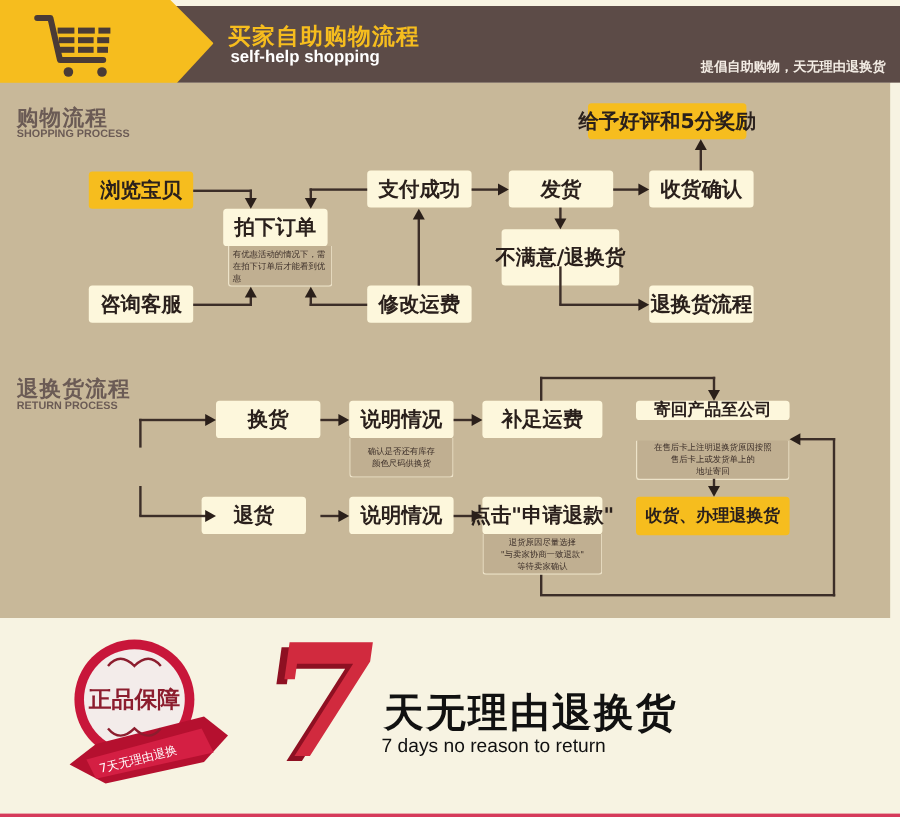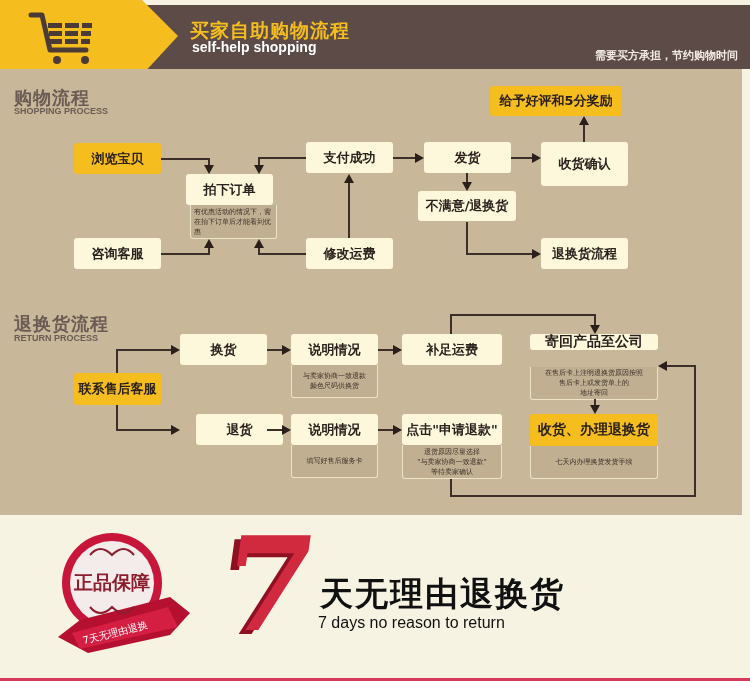--- a/index.html
+++ b/index.html
@@ -14,21 +14,21 @@
   .header-sub { position: absolute; left: 192px; top: 39px; font-size: 14px; font-weight: bold; color: #ffffff; font-family: "Liberation Sans", sans-serif; }
   .header-slogan { position: absolute; right: 12px; top: 48px; font-size: 11px; font-weight: bold; color: #f3ece4; }
 
   .main-bg { position: absolute; left: 0; top: 69px; width: 742px; height: 446px; background: #c8b899; }
   .right-edge { position: absolute; left: 742px; top: 69px; width: 8px; height: 446px; background: #f7f3e2; }
 
   .sec-title { position: absolute; font-size: 18px; color: #6b5b55; font-weight: bold; letter-spacing: 1px; }
   .sec-sub { position: absolute; font-size: 9px; color: #6b5b55; font-weight: bold; font-family: "Liberation Sans", sans-serif; }
 
   .box { position: absolute; background: #fdf7dc; border-radius: 3px; display: flex; align-items: center; justify-content: center;
-         font-size: 13px; color: #2a201c; font-weight: bold; white-space: nowrap; }
+         font-size: 17px; color: #2a201c; font-weight: bold; white-space: nowrap; }
   .box.yellow { background: #f6bd1e; }
   .note { position: absolute; background: #c0af91; border: 1px solid #ede3c9; border-top: none; border-radius: 0 0 3px 3px;
           font-size: 7px; color: #3b2e28; text-align: center; line-height: 10px; display: flex; flex-direction: column; justify-content: center; padding: 16px 3px; }
   .note.left { text-align: left; }
 
   .line { position: absolute; background: #3c2e28; }
   .ah { position: absolute; width: 0; height: 0; }
   .ah.r { border-top: 5px solid transparent; border-bottom: 5px solid transparent; border-left: 9px solid #2a1f1a; }
   .ah.l { border-top: 5px solid transparent; border-bottom: 5px solid transparent; border-right: 9px solid #2a1f1a; }
   .ah.d { border-left: 5px solid transparent; border-right: 5px solid transparent; border-top: 9px solid #2a1f1a; }
@@ -54,37 +54,37 @@
       <rect x="37" y="21" width="13" height="5" fill="#4a3b36"></rect>
       <rect x="53" y="21" width="10" height="5" fill="#4a3b36"></rect>
     <rect x="22" y="29" width="12" height="5" fill="#4a3b36"></rect>
       <rect x="37" y="29" width="13" height="5" fill="#4a3b36"></rect>
       <rect x="53" y="29" width="9" height="5" fill="#4a3b36"></rect>
     <circle cx="29" cy="50" r="4" fill="#4a3b36"></circle>
       <circle cx="57" cy="50" r="4" fill="#4a3b36"></circle>
   </svg>
   <div class="header-title">买家自助购物流程</div>
   <div class="header-sub">self-help shopping</div>
-  <div class="header-slogan">需要买方承担，节约购物时间</div>
+  <div class="header-slogan">提倡自助购物，天无理由退换货</div>
 
   <div class="main-bg"></div>
   <div class="right-edge"></div>
 
   <div class="sec-title" style="left:14px;top:86px">购物流程</div>
   <div class="sec-sub" style="left:14px;top:106px">SHOPPING PROCESS</div>
 
   <div class="box yellow" style="left:74px;top:143px;width:87px;height:31px">浏览宝贝</div>
   <div class="box" style="left:74px;top:238px;width:87px;height:31px">咨询客服</div>
   <div class="box" style="left:186px;top:174px;width:87px;height:31px">拍下订单</div>
   <div class="note left" style="left:190px;top:205px;width:87px;height:34px">有优惠活动的情况下，需在拍下订单后才能看到优惠</div>
   <div class="box" style="left:306px;top:142px;width:87px;height:31px">支付成功</div>
   <div class="box" style="left:306px;top:238px;width:87px;height:31px">修改运费</div>
   <div class="box" style="left:424px;top:142px;width:87px;height:31px">发货</div>
-  <div class="box" style="left:418px;top:191px;width:98px;height:30px">不满意/退换货</div>
-  <div class="box" style="left:541px;top:142px;width:87px;height:44px">收货确认</div>
+  <div class="box" style="left:418px;top:191px;width:98px;height:47px">不满意/退换货</div>
+  <div class="box" style="left:541px;top:142px;width:87px;height:31px">收货确认</div>
   <div class="box yellow" style="left:490px;top:86px;width:132px;height:30px">给予好评和5分奖励</div>
   <div class="box" style="left:541px;top:238px;width:87px;height:31px">退换货流程</div>
 
   <div class="line" style="left:161px;top:158px;width:49px;height:2px"></div>
   <div class="line" style="left:208px;top:158px;width:2px;height:8px"></div>
   <div class="ah d" style="left:204px;top:165px"></div>
   <div class="line" style="left:161px;top:253px;width:49px;height:2px"></div>
   <div class="line" style="left:208px;top:247px;width:2px;height:8px"></div>
   <div class="ah u" style="left:204px;top:239px"></div>
   <div class="line" style="left:258px;top:157px;width:48px;height:2px"></div>
@@ -103,52 +103,45 @@
   <div class="ah d" style="left:462px;top:182px"></div>
   <div class="line" style="left:466px;top:222px;width:2px;height:32px"></div>
   <div class="line" style="left:466px;top:253px;width:67px;height:2px"></div>
   <div class="ah r" style="left:532px;top:249px"></div>
   <div class="line" style="left:583px;top:124px;width:2px;height:18px"></div>
   <div class="ah u" style="left:579px;top:116px"></div>
 
   <div class="sec-title" style="left:14px;top:312px">退换货流程</div>
   <div class="sec-sub" style="left:14px;top:333px">RETURN PROCESS</div>
 
-  <div class="box yellow" style="left:74px;top:373px;width:87px;height:32px">联系售后客服</div>
   <div class="box" style="left:180px;top:334px;width:87px;height:31px">换货</div>
-  <div class="box" style="left:196px;top:414px;width:87px;height:31px">退货</div>
+  <div class="box" style="left:168px;top:414px;width:87px;height:31px">退货</div>
 
   <div class="box" style="left:291px;top:334px;width:87px;height:31px">说明情况</div>
   <div class="note" style="left:291px;top:365px;width:87px;height:32px">
-    <span>与卖家协商一致退款</span>
+    <span>确认是否还有库存</span>
     <span>颜色尺码供换货</span>
   </div>
   <div class="box" style="left:291px;top:414px;width:87px;height:31px">说明情况</div>
-  <div class="note" style="left:291px;top:445px;width:87px;height:32px">
-    <span>填写好售后服务卡</span>
-  </div>
 
   <div class="box" style="left:402px;top:334px;width:100px;height:31px">补足运费</div>
   <div class="box" style="left:402px;top:414px;width:100px;height:31px">点击"申请退款"</div>
   <div class="note" style="left:402px;top:445px;width:100px;height:34px">
     <span>退货原因尽量选择</span>
     <span>"与卖家协商一致退款"</span>
     <span>等待卖家确认</span>
   </div>
 
   <div class="box" style="left:530px;top:334px;width:128px;height:16px;font-size:14px">寄回产品至公司</div>
   <div class="note" style="left:530px;top:367px;width:128px;height:32px">
     <span>在售后卡上注明退换货原因按照</span>
     <span>售后卡上或发货单上的</span>
     <span>地址寄回</span>
   </div>
   <div class="box yellow" style="left:530px;top:414px;width:128px;height:32px;font-size:14px">收货、办理退换货</div>
-  <div class="note" style="left:530px;top:446px;width:128px;height:32px">
-    <span>七天内办理换货发货手续</span>
-  </div>
 
   <div class="line" style="left:116px;top:349px;width:2px;height:24px"></div>
   <div class="line" style="left:116px;top:349px;width:56px;height:2px"></div>
   <div class="ah r" style="left:171px;top:345px"></div>
   <div class="line" style="left:116px;top:405px;width:2px;height:25px"></div>
   <div class="line" style="left:116px;top:429px;width:56px;height:2px"></div>
   <div class="ah r" style="left:171px;top:425px"></div>
   <div class="line" style="left:267px;top:349px;width:16px;height:2px"></div>
   <div class="ah r" style="left:282px;top:345px"></div>
   <div class="line" style="left:267px;top:429px;width:16px;height:2px"></div>

